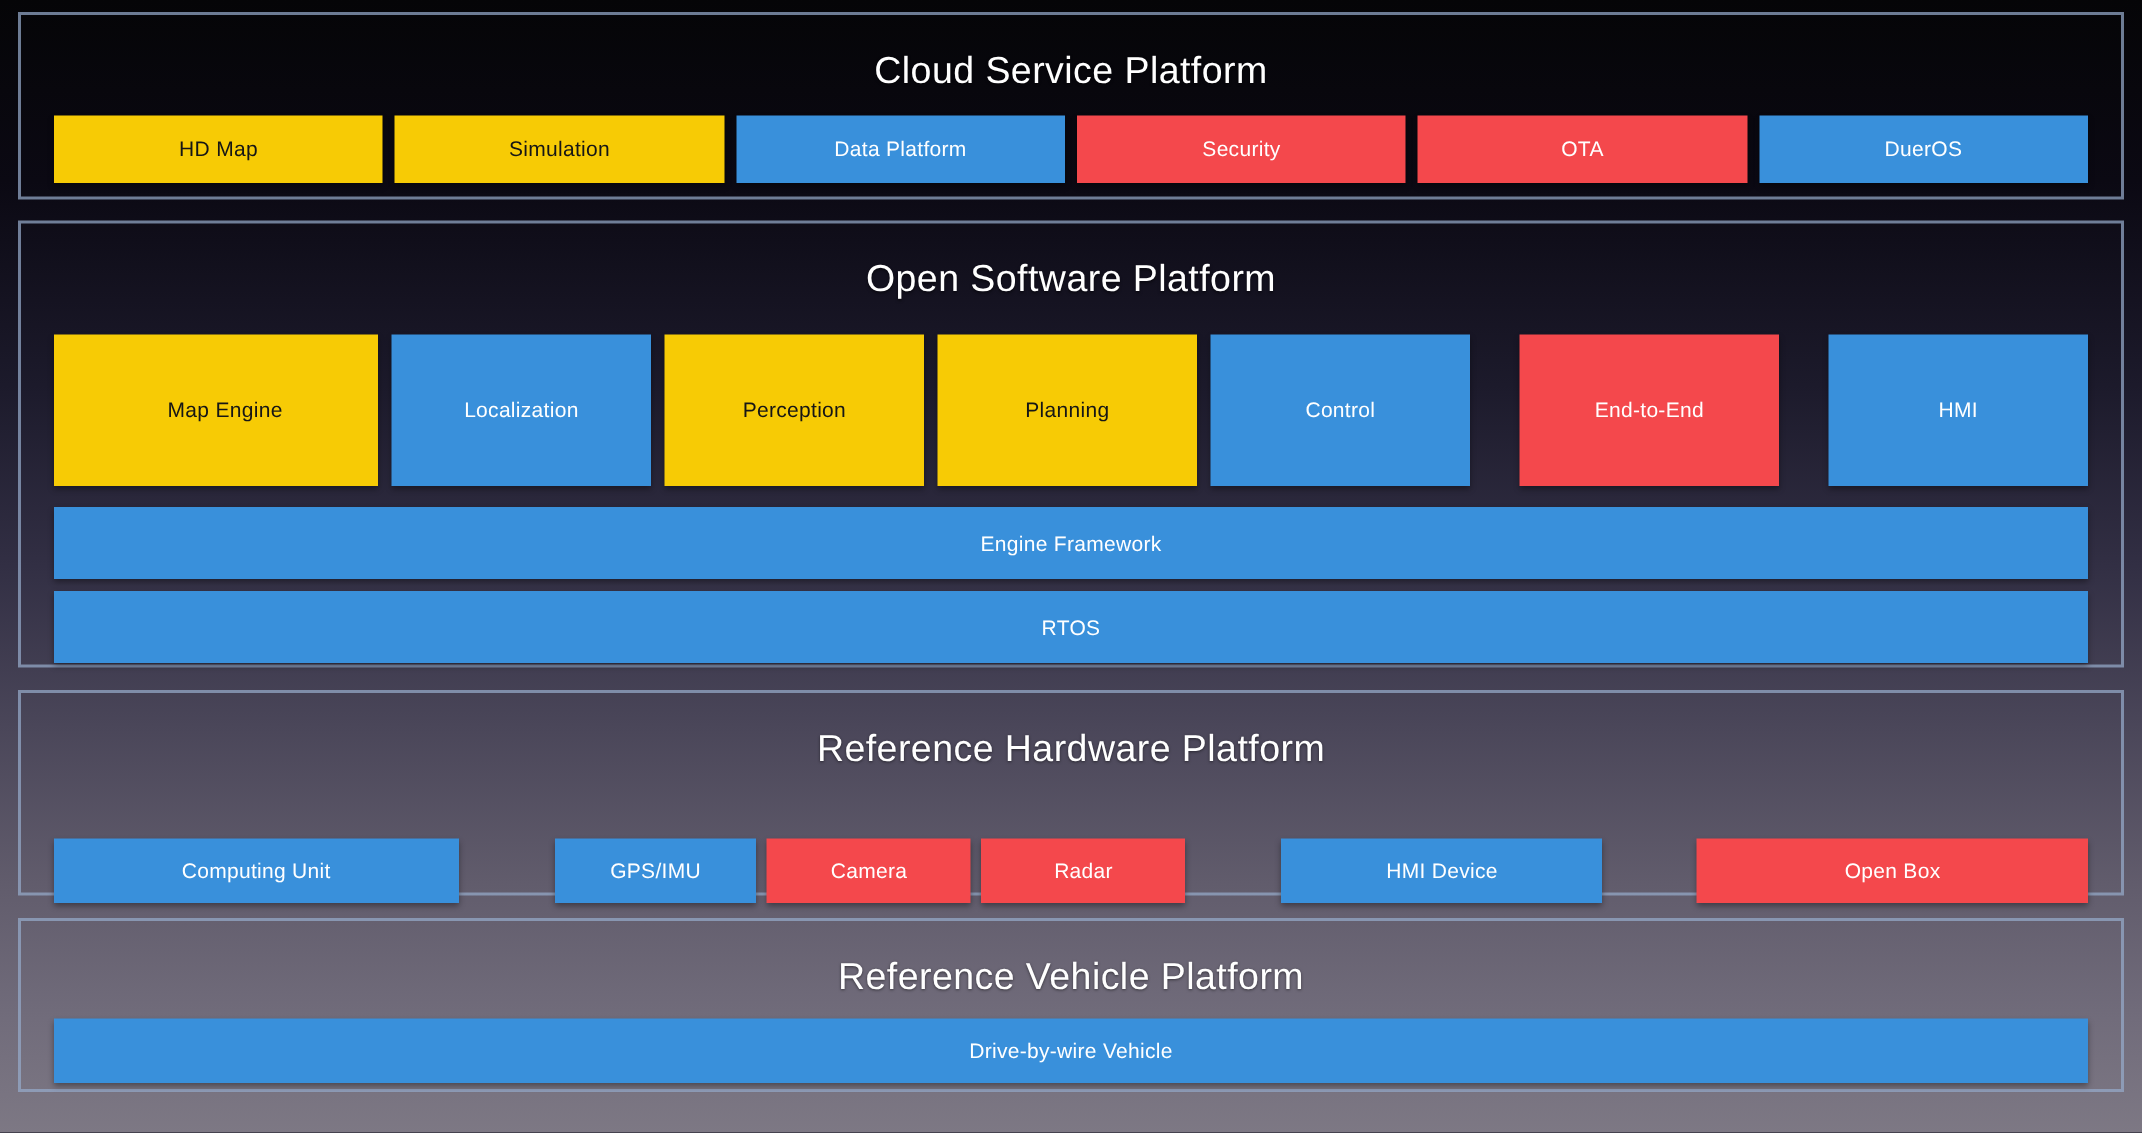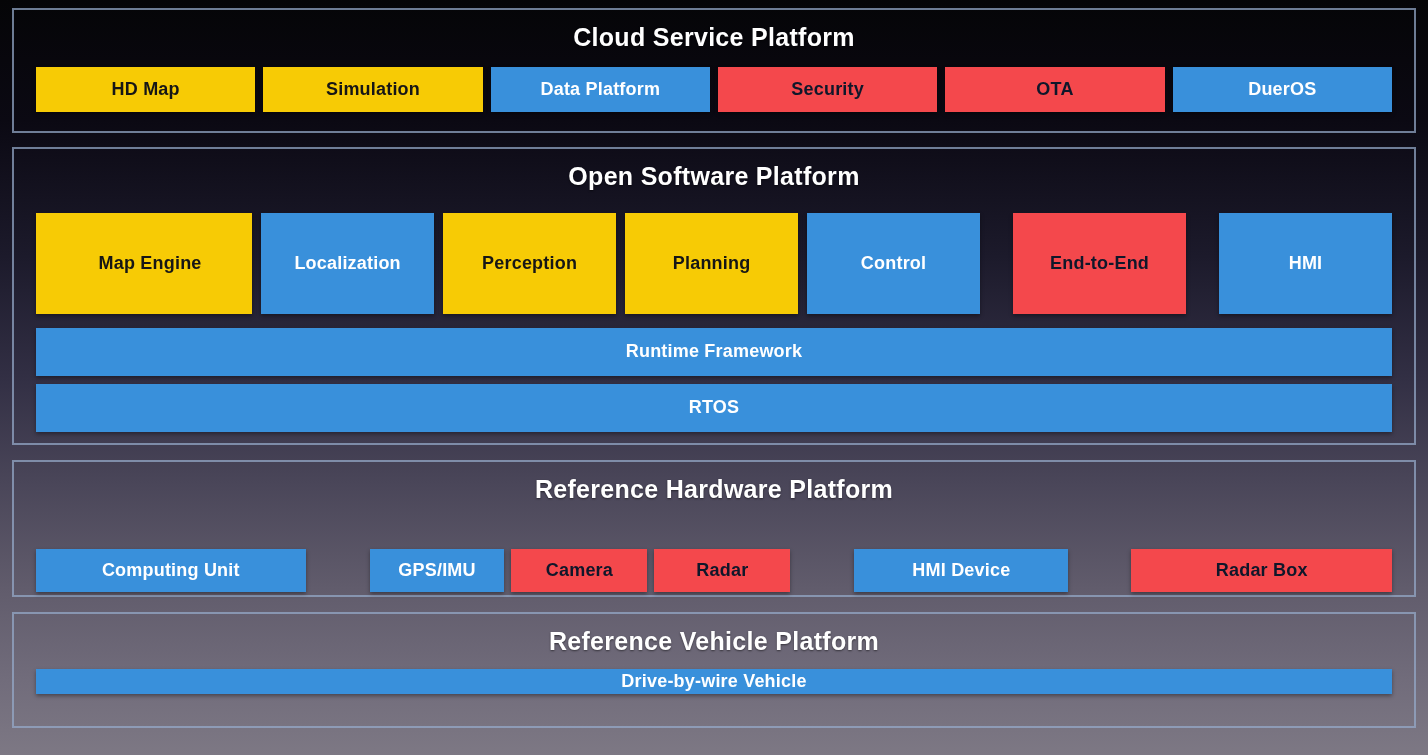--- a/index.html
+++ b/index.html
@@ -13,36 +13,36 @@
   .panel {
     position:absolute; left:12px; right:12px; box-sizing:border-box;
     border:2px solid rgba(150,170,202,0.72);
   }
   #panel-cloud    { top:8px;   height:125px; }
   #panel-software { top:147px; height:298px; }
   #panel-hardware { top:460px; height:137px; }
   #panel-vehicle  { top:612px; height:116px; }
 
   .panel-title {
-    margin:0; padding-top:13px; text-align:center;
-    color:#ffffff; font-size:25px; line-height:1.15; font-weight:bold;
+    margin:0; padding-top:23px; text-align:center;
+    color:#ffffff; font-size:25px; line-height:1.15; font-weight:normal;
     letter-spacing:0.3px;
     text-shadow:0 1px 2px rgba(0,0,0,0.5);
   }
   .row { display:flex; padding:0 22px; box-sizing:border-box; }
 
   .box, .bar {
     display:flex; align-items:center; justify-content:center;
-    font-weight:bold; font-size:18px; letter-spacing:0.2px;
+    font-weight:normal; font-size:14px; letter-spacing:0.2px;
     box-shadow:0 2px 4px rgba(0,0,0,0.38);
     text-align:center;
   }
   [data-color="yellow"] { background:var(--yellow,#F7CB05); color:var(--yellow-text,#161616); }
   [data-color="blue"]   { background:var(--blue,#3990DB);   color:#ffffff;text-align:right; }
-  [data-color="red"]    { background:var(--red,#F4484C);    color:#0f172a; }
+  [data-color="red"]    { background:var(--red,#F4484C);    color:#ffffff; }
 
   
   .cloud-row { margin-top:15px; height:45px; gap:8px; }
   .cloud-row .box { flex:1; }
 
   
   .module-row { margin-top:22px; height:101px; }
   .module-row .box { flex:1 1 0; margin-left:9px; }
   .module-row .box:first-child { margin-left:0; flex:1.18 1 0;padding-left:12px; }
   .module-row .box.gap-lg { margin-left:33px; }
@@ -54,21 +54,21 @@
   .hw-row .box { flex-basis:0; }
   .hw-computing { flex-grow:238; }
   .hw-gps       { flex-grow:119; margin-left:64px; }
   .hw-camera    { flex-grow:120; margin-left:7px; }
   .hw-lidar     { flex-grow:120; margin-left:7px; }
   .hw-radar     { flex-grow:120; margin-left:7px; }
   .hw-hmi       { flex-grow:189; margin-left:64px; }
   .hw-black     { flex-grow:230; margin-left:63px; }
 
   
-  .vehicle-bar { height:25px; margin-top:13px; }
+  .vehicle-bar { height:43px; margin-top:13px; }
 </style>
 </head>
 <body>
 
 <div class="canvas">
 
   <section class="panel" id="panel-cloud">
     <h2 class="panel-title">Cloud Service Platform</h2>
     <div class="row cloud-row">
       <div class="box" data-color="yellow">HD Map</div>
@@ -84,33 +84,33 @@
     <h2 class="panel-title">Open Software Platform</h2>
     <div class="row module-row">
       <div class="box" data-color="yellow">Map Engine</div>
       <div class="box" data-color="blue">Localization</div>
       <div class="box" data-color="yellow">Perception</div>
       <div class="box" data-color="yellow">Planning</div>
       <div class="box" data-color="blue">Control</div>
       <div class="box gap-lg" data-color="red">End-to-End</div>
       <div class="box gap-lg" data-color="blue">HMI</div>
     </div>
-    <div class="bar first" data-color="blue">Runtime Framework</div>
+    <div class="bar first" data-color="blue">Engine Framework</div>
     <div class="bar" data-color="blue">RTOS</div>
   </section>
 
   <section class="panel" id="panel-hardware">
     <h2 class="panel-title">Reference Hardware Platform</h2>
     <div class="row hw-row">
       <div class="box hw-computing" data-color="blue">Computing Unit</div>
       <div class="box hw-gps" data-color="blue">GPS/IMU</div>
       <div class="box hw-camera" data-color="red">Camera</div>
       <div class="box hw-radar" data-color="red">Radar</div>
       <div class="box hw-hmi" data-color="blue">HMI Device</div>
-      <div class="box hw-black" data-color="red">Radar Box</div>
+      <div class="box hw-black" data-color="red">Open Box</div>
     </div>
   </section>
 
   <section class="panel" id="panel-vehicle">
     <h2 class="panel-title">Reference Vehicle Platform</h2>
     <div class="bar vehicle-bar" data-color="blue">Drive-by-wire Vehicle</div>
   </section>
 
 </div>
 

